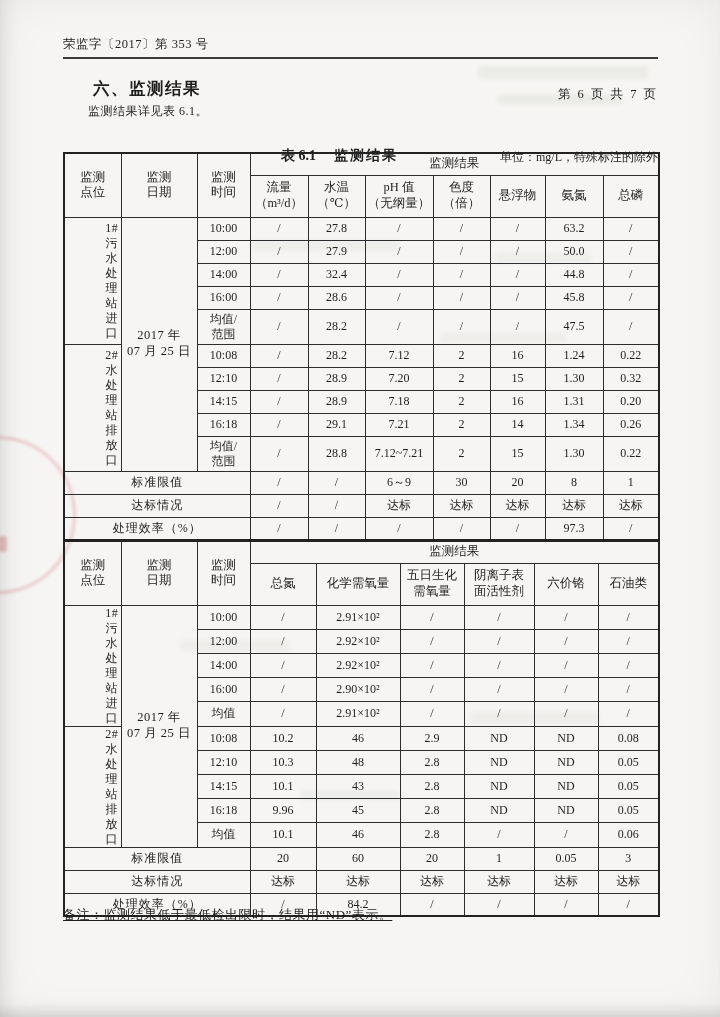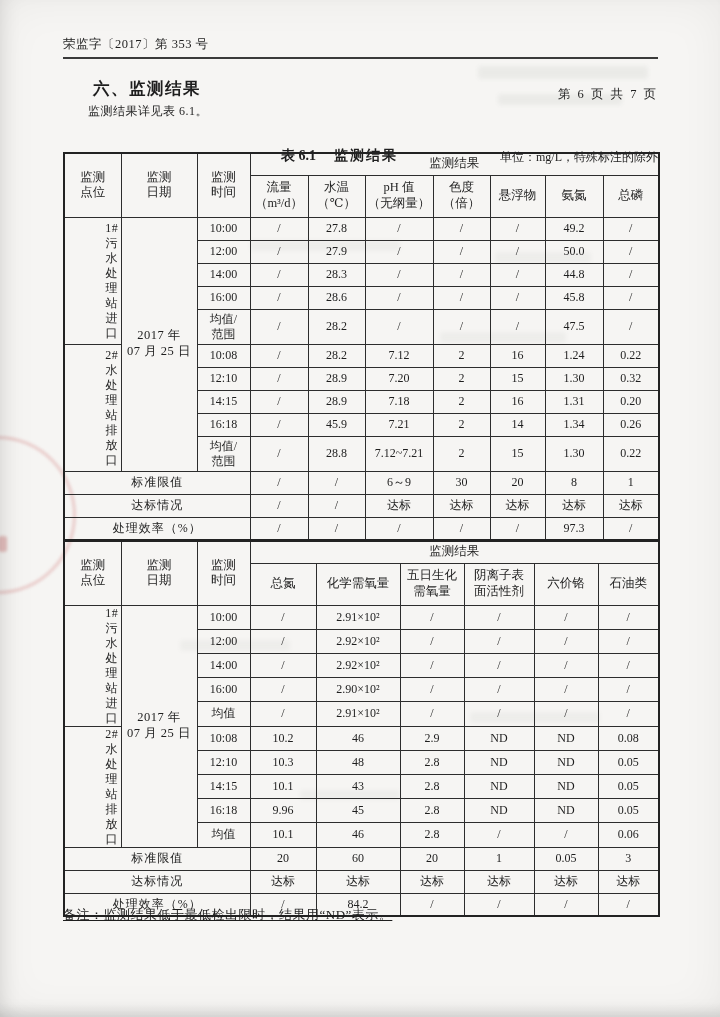--- a/index.html
+++ b/index.html
@@ -127,37 +127,37 @@
 处理站
 进口</td>
           <td class="date" rowspan="10">2017 年
 07 月 25 日</td>
           <td class="time">10:00</td>
           <td>/</td>
           <td>27.8</td>
           <td>/</td>
           <td>/</td>
           <td>/</td>
-          <td>49.2</td>
+          <td>63.2</td>
           <td>/</td>
         </tr>
         <tr class="h-data">
           <td class="time">12:00</td>
           <td>/</td>
           <td>27.9</td>
           <td>/</td>
           <td>/</td>
           <td>/</td>
           <td>50.0</td>
           <td>/</td>
         </tr>
         <tr class="h-data">
           <td class="time">14:00</td>
           <td>/</td>
-          <td>28.3</td>
+          <td>32.4</td>
           <td>/</td>
           <td>/</td>
           <td>/</td>
           <td>44.8</td>
           <td>/</td>
         </tr>
         <tr class="h-data">
           <td class="time">16:00</td>
           <td>/</td>
           <td>28.6</td>
@@ -207,21 +207,21 @@
           <td>28.9</td>
           <td>7.18</td>
           <td>2</td>
           <td>16</td>
           <td>1.31</td>
           <td>0.20</td>
         </tr>
         <tr class="h-data">
           <td class="time">16:18</td>
           <td>/</td>
-          <td>45.9</td>
+          <td>29.1</td>
           <td>7.21</td>
           <td>2</td>
           <td>14</td>
           <td>1.34</td>
           <td>0.26</td>
         </tr>
         <tr class="h-tall">
           <td class="time">均值/
 范围</td>
           <td>/</td>

